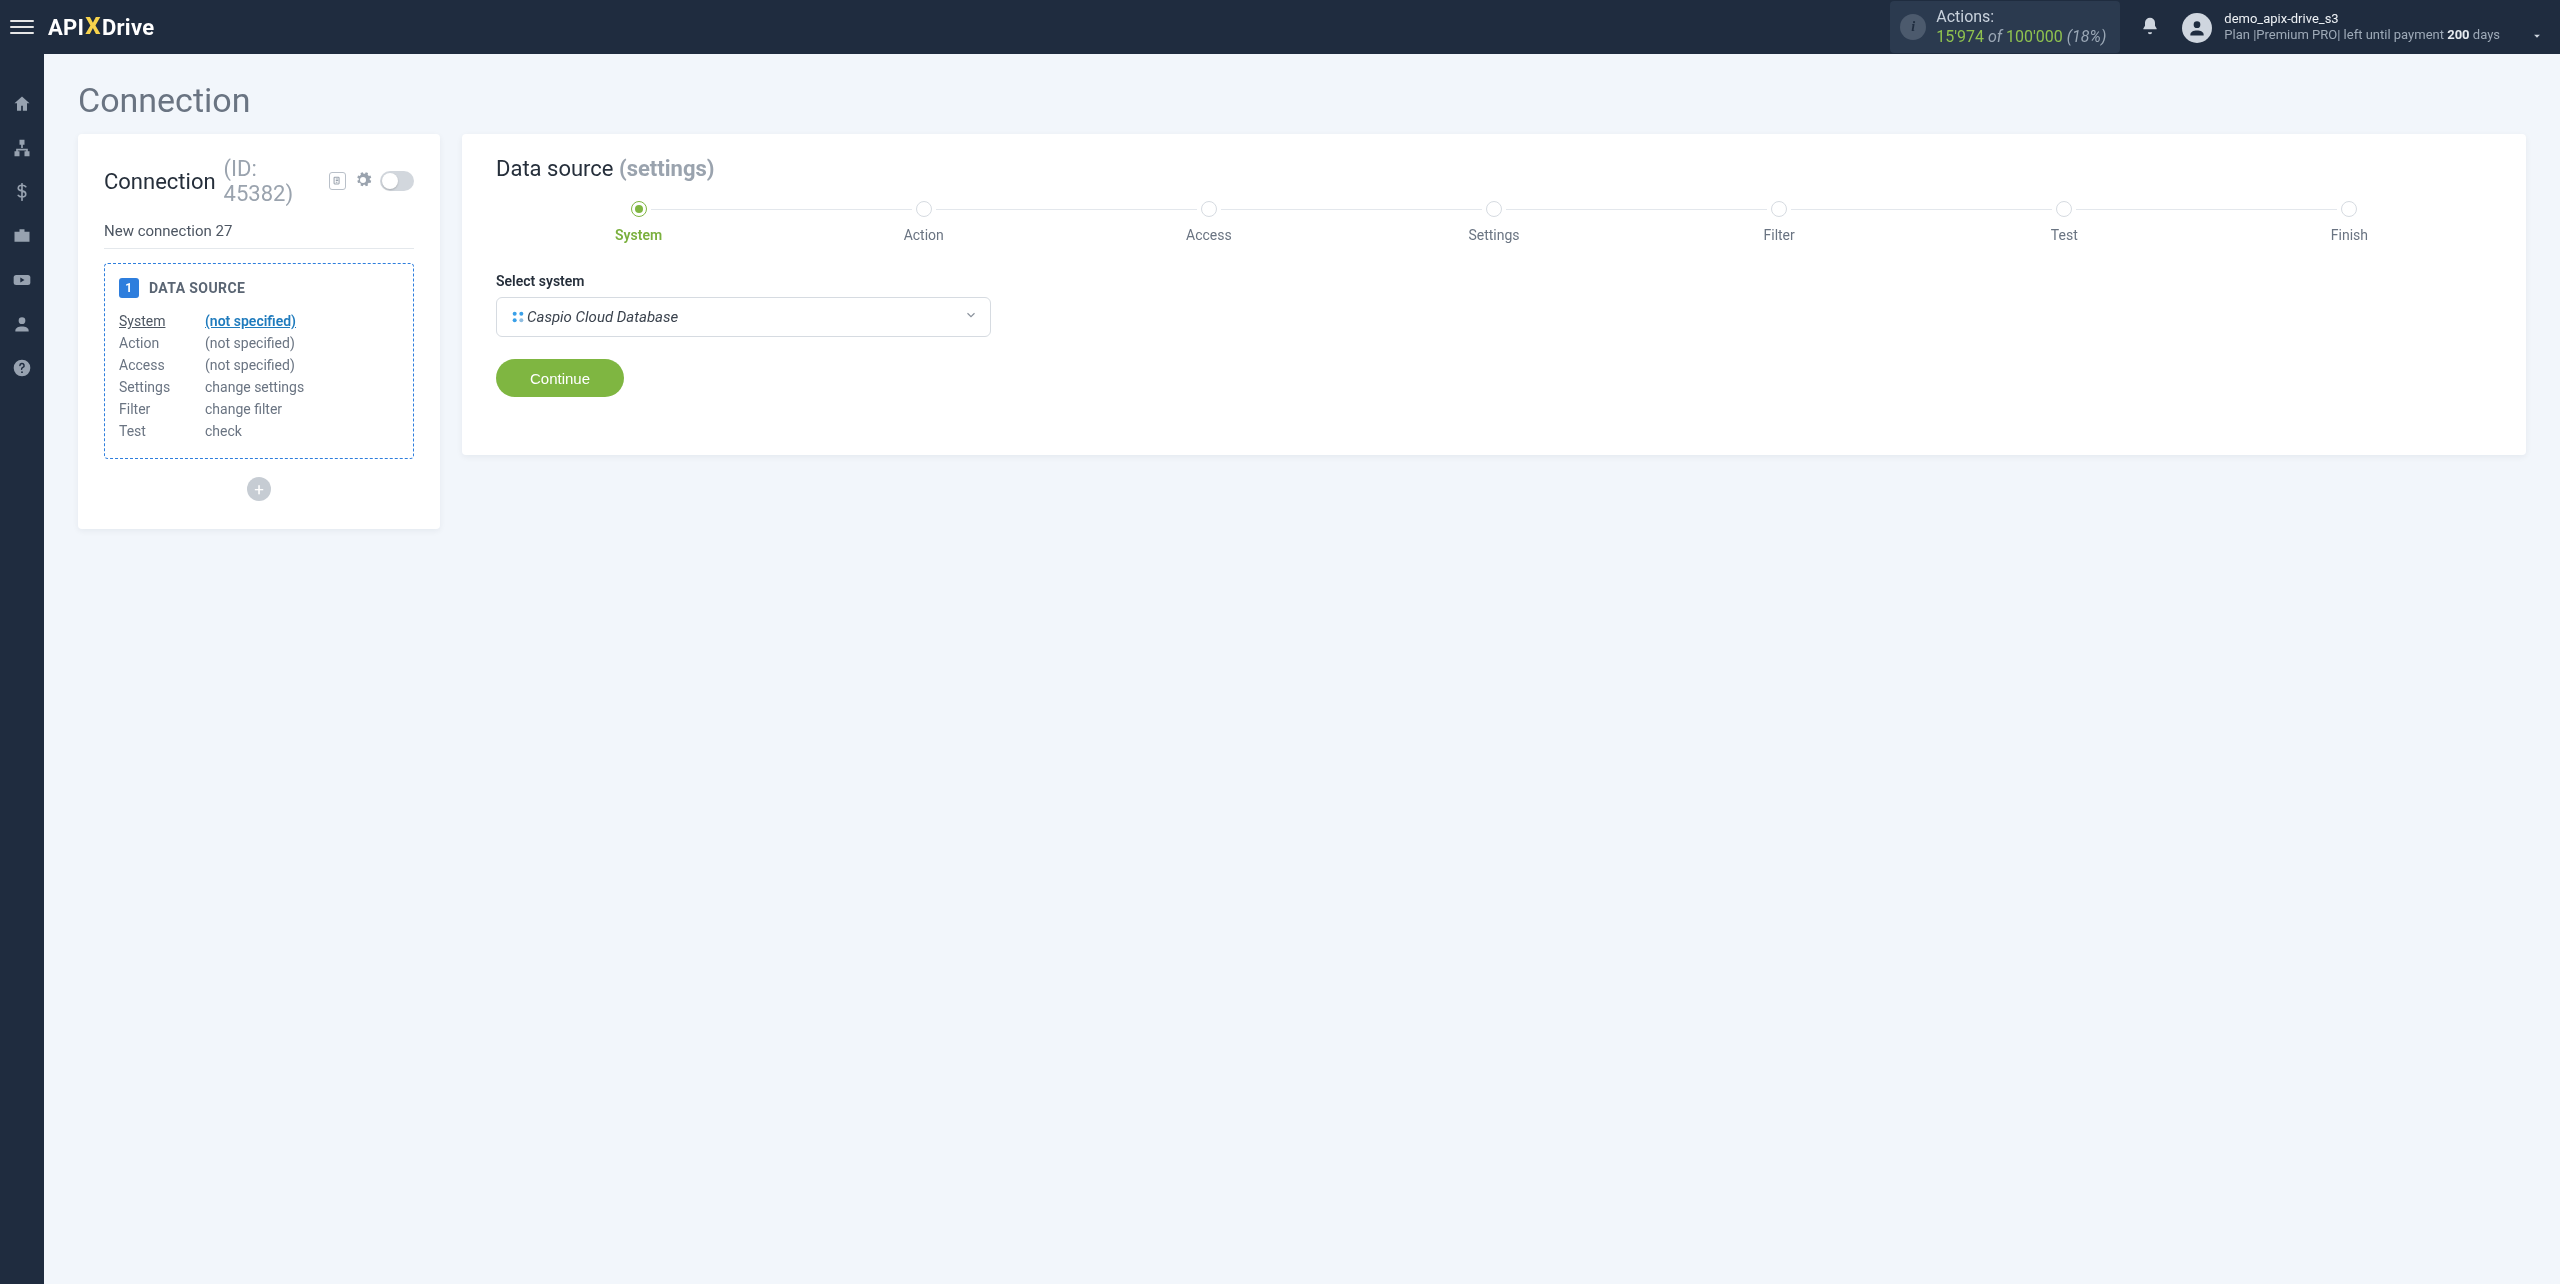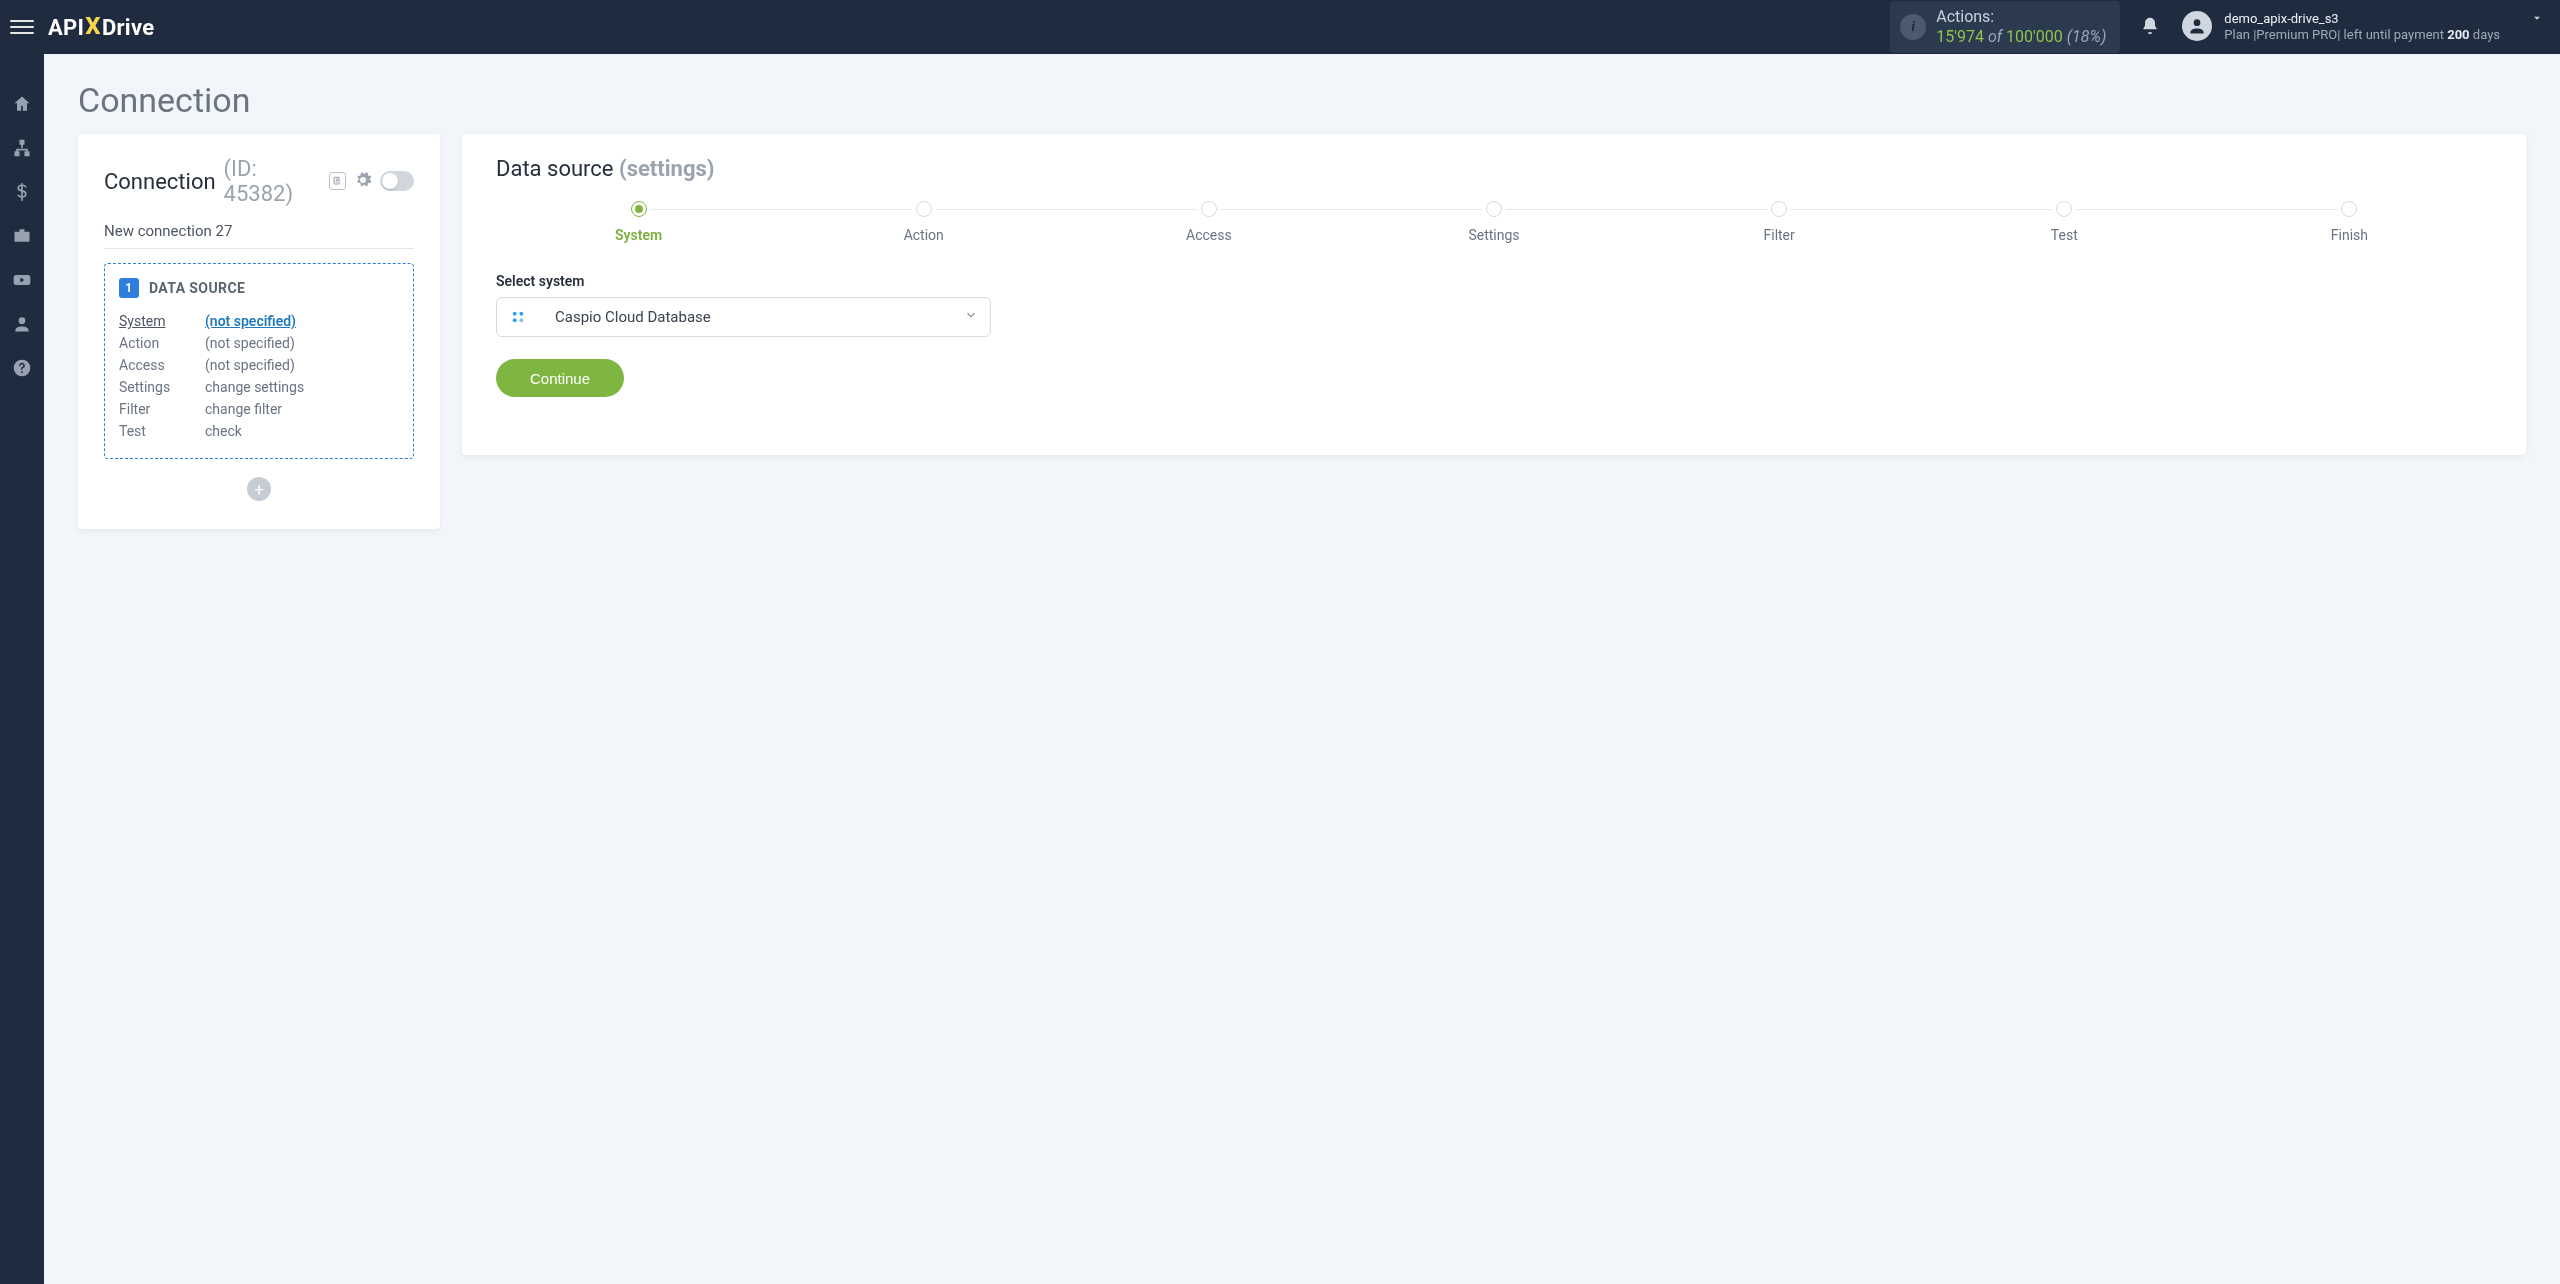--- a/index.html
+++ b/index.html
@@ -37,21 +37,21 @@
     display:flex; align-items:center; justify-content:center;
     font-weight:700; font-family:Georgia,serif; font-style:italic;
   }
   .actions-text { font-size:16px; line-height:1.25; }
   .actions-text .a-label { color:#c8d1dc; }
   .actions-count { color:#8fc24f; }
   .actions-of { color:#9aa7b5; font-style:italic;}
   .actions-max { color:#8fc24f;}
   .actions-pct { color:#9aa7b5; font-style:italic;}
   .bell-wrap { position:relative; margin-right:22px; cursor:pointer; }
-  .user-wrap { display:flex; align-items:flex-start; gap:12px; cursor:pointer;}
+  .user-wrap { display:flex; align-items:flex-end; gap:12px; cursor:pointer;}
   .avatar-circle {
     width:30px; height:30px; border-radius:50%; background:#cfd6df;
     display:flex; align-items:center; justify-content:center;
   }
   .user-meta { line-height:1.25; font-size:13px;}
   .user-name { color:#eef2f6;}
   .user-plan { color:#9eaab8; }
   .user-plan strong { color:#e6ebf0; font-weight:700;}
   .chevron { margin-left:18px; margin-right:6px; }
   
@@ -106,22 +106,22 @@
   }
   .dot { width:16px; height:16px; border-radius:50%; border:1px solid #d6dbe1; background:#fff; margin-bottom:10px; z-index:1;
     display:flex; align-items:center; justify-content:center;}
   .step.active .dot { border-color:#7fb641;}
   .step.active .dot::after { content:""; width:8px; height:8px; border-radius:50%; background:#7fb641;}
   .step-label { font-size:14px; color:#6a7482;}
   .step.active .step-label { color:#7ab03d; font-weight:600;}
   .form-label { font-size:14px; color:#262f3b; font-weight:600; margin-bottom:8px; display:block;}
   .dropdown {
     width:495px; height:40px; border:1px solid #d6dbe1; border-radius:6px;
-    background:#fff; display:flex; align-items:center; padding:0 12px; gap:28px; cursor:pointer;
-    font-size:15px; color:#3a424d;
+    background:#fff; display:flex; align-items:center; padding:0 12px; gap:0; cursor:pointer;
+    font-size:15px; color:#3a424d;font-style:italic;
   }
   .dd-icon { width:18px; height:18px; display:flex; align-items:center; justify-content:center;}
   .dd-caret { margin-left:auto; color:#8a929c;}
   .btn-continue {
     margin-top:22px; background:#7fb641; color:#fff; border:none; border-radius:22px;
     padding:0 34px; height:38px; font-size:15px; cursor:pointer;
   }
 </style>
 </head>
 <body>

